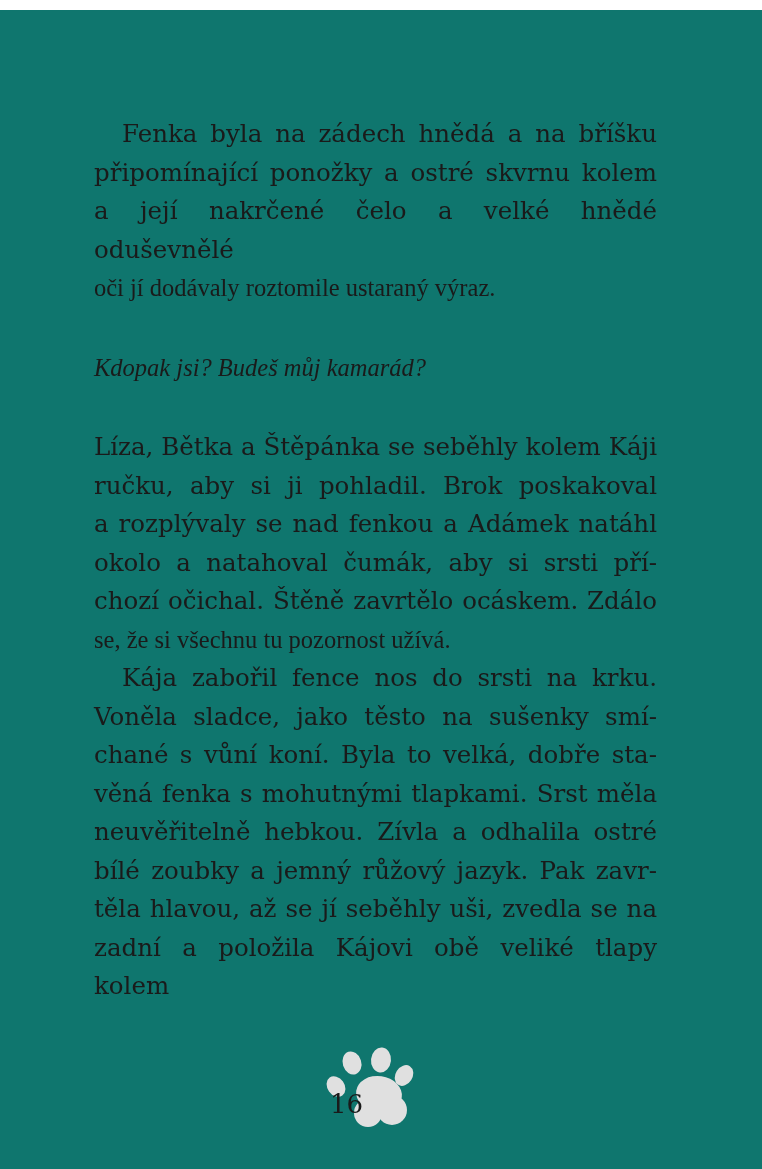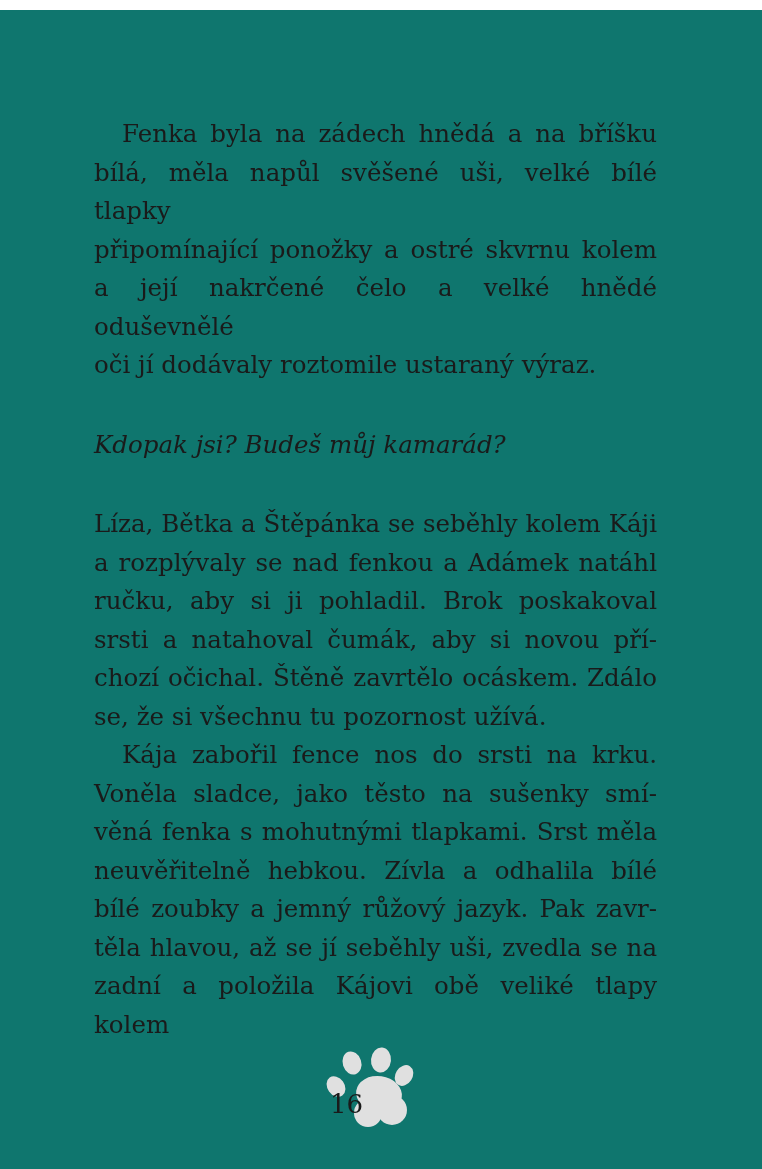--- a/index.html
+++ b/index.html
@@ -26,20 +26,21 @@
     line-height: 38.5px;
   }
   .paragraph { margin: 0; padding: 0; }
   .tline {
     text-align: justify;
     text-align-last: justify;
   }
   .tline.last {
     text-align: left;
     text-align-last: left;
+    font-family: Liberation Serif, serif;
   }
   .tline.indent1 { text-indent: 28px; }
   .paragraph.thought {
     margin: 41px 0;
     font-style: italic;
   }
   .paragraph.thought .tline {
     text-align: right;
     text-align-last: left;
   }
@@ -70,44 +71,44 @@
 </style>
 </head>
 <body>
 
 <div class="page" style="color: rgb(26, 26, 26);">
 
   <div class="text-block">
 
     <div class="paragraph">
       <div class="tline indent1">Fenka byla na zádech hnědá a na bříšku</div>
-      <div class="tline">bílá, měla napůl svěšené uši, velké bílé tlapky</div>
       <div class="tline">připomínající ponožky a ostré skvrnu kolem</div>
       <div class="tline">a její nakrčené čelo a velké hnědé oduševnělé</div>
       <div class="tline last">oči jí dodávaly roztomile ustaraný výraz.</div>
     </div>
 
     <div class="paragraph thought">
       <div class="tline last">Kdopak jsi? Budeš můj kamarád?</div>
     </div>
 
     <div class="paragraph">
       <div class="tline">Líza, Bětka a Štěpánka se seběhly kolem Káji</div>
+      <div class="tline">ručku, aby si ji pohladil. Brok poskakoval</div>
       <div class="tline">a rozplývaly se nad fenkou a Adámek natáhl</div>
-      <div class="tline">ručku, aby si ji pohladil. Brok poskakoval</div>
-      <div class="tline">srsti a natahoval čumák, aby si novou pří-</div>
+      <div class="tline">okolo a natahoval čumák, aby si srsti pří-</div>
       <div class="tline">chozí očichal. Štěně zavrtělo ocáskem. Zdálo</div>
       <div class="tline last">se, že si všechnu tu pozornost užívá.</div>
     </div>
 
     <div class="paragraph">
       <div class="tline indent1">Kája zabořil fence nos do srsti na krku.</div>
       <div class="tline">Voněla sladce, jako těsto na sušenky smí-</div>
+      <div class="tline">chané s vůní koní. Byla to velká, dobře sta-</div>
       <div class="tline">věná fenka s mohutnými tlapkami. Srst měla</div>
-      <div class="tline">neuvěřitelně hebkou. Zívla a odhalila bílé</div>
+      <div class="tline">neuvěřitelně hebkou. Zívla a odhalila ostré</div>
       <div class="tline">bílé zoubky a jemný růžový jazyk. Pak zavr-</div>
       <div class="tline">těla hlavou, až se jí seběhly uši, zvedla se na</div>
       <div class="tline">zadní a položila Kájovi obě veliké tlapy kolem</div>
     </div>
 
   </div>
 
   <div class="footer">
     <svg class="paw-svg" viewBox="0 0 92 88" aria-hidden="true">
       <ellipse cx="27" cy="17" rx="9.3" ry="11.7" transform="rotate(-18 27 17)"></ellipse>

